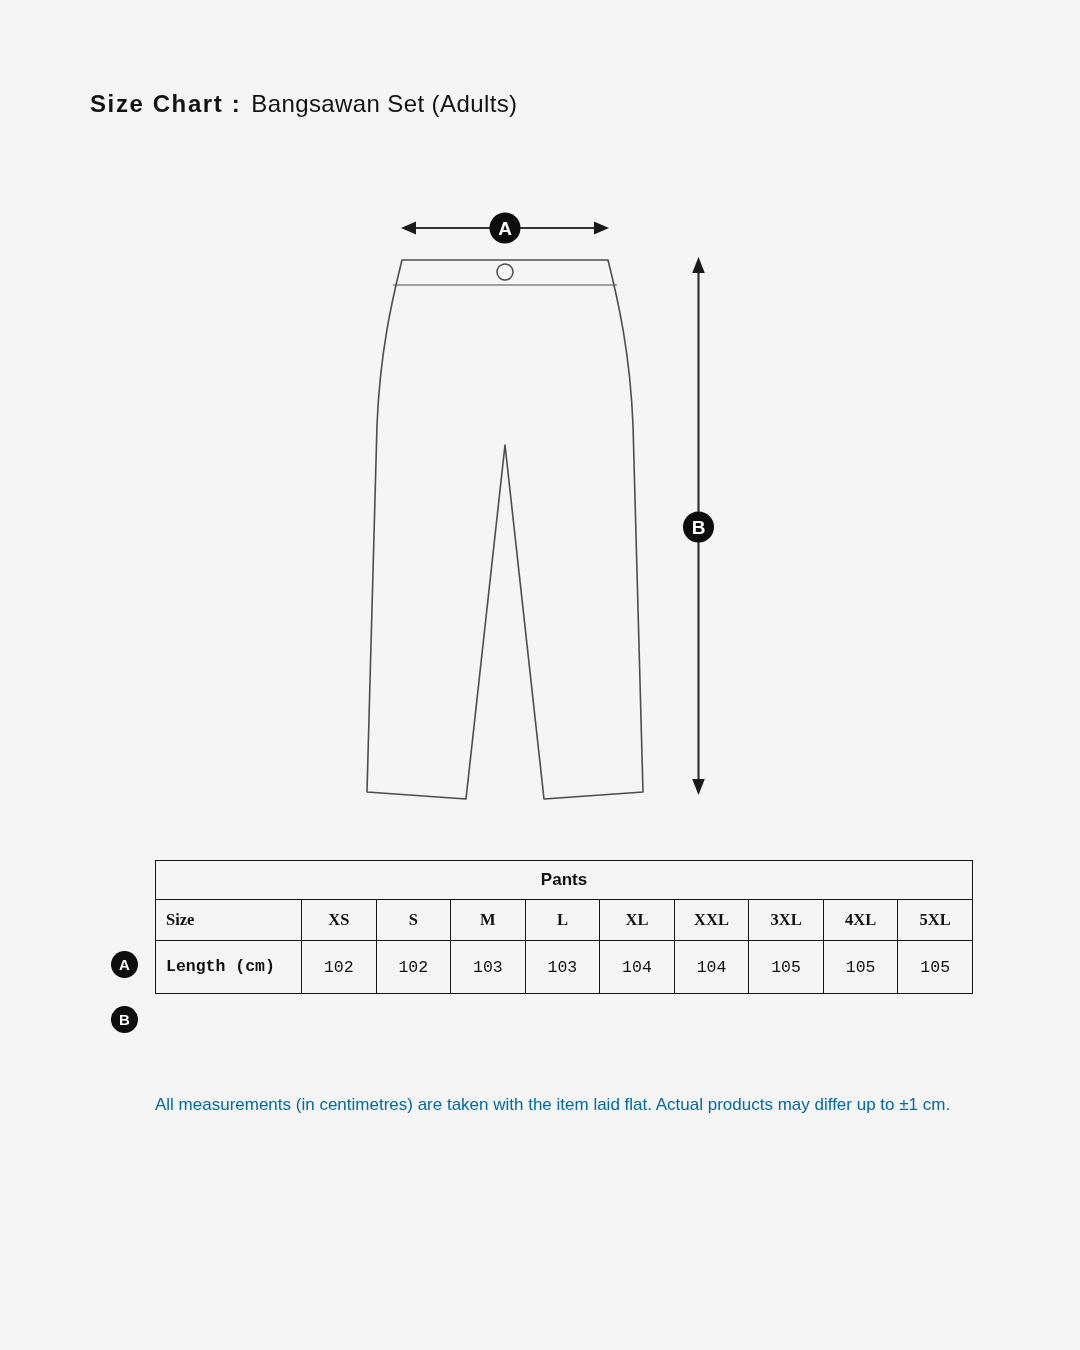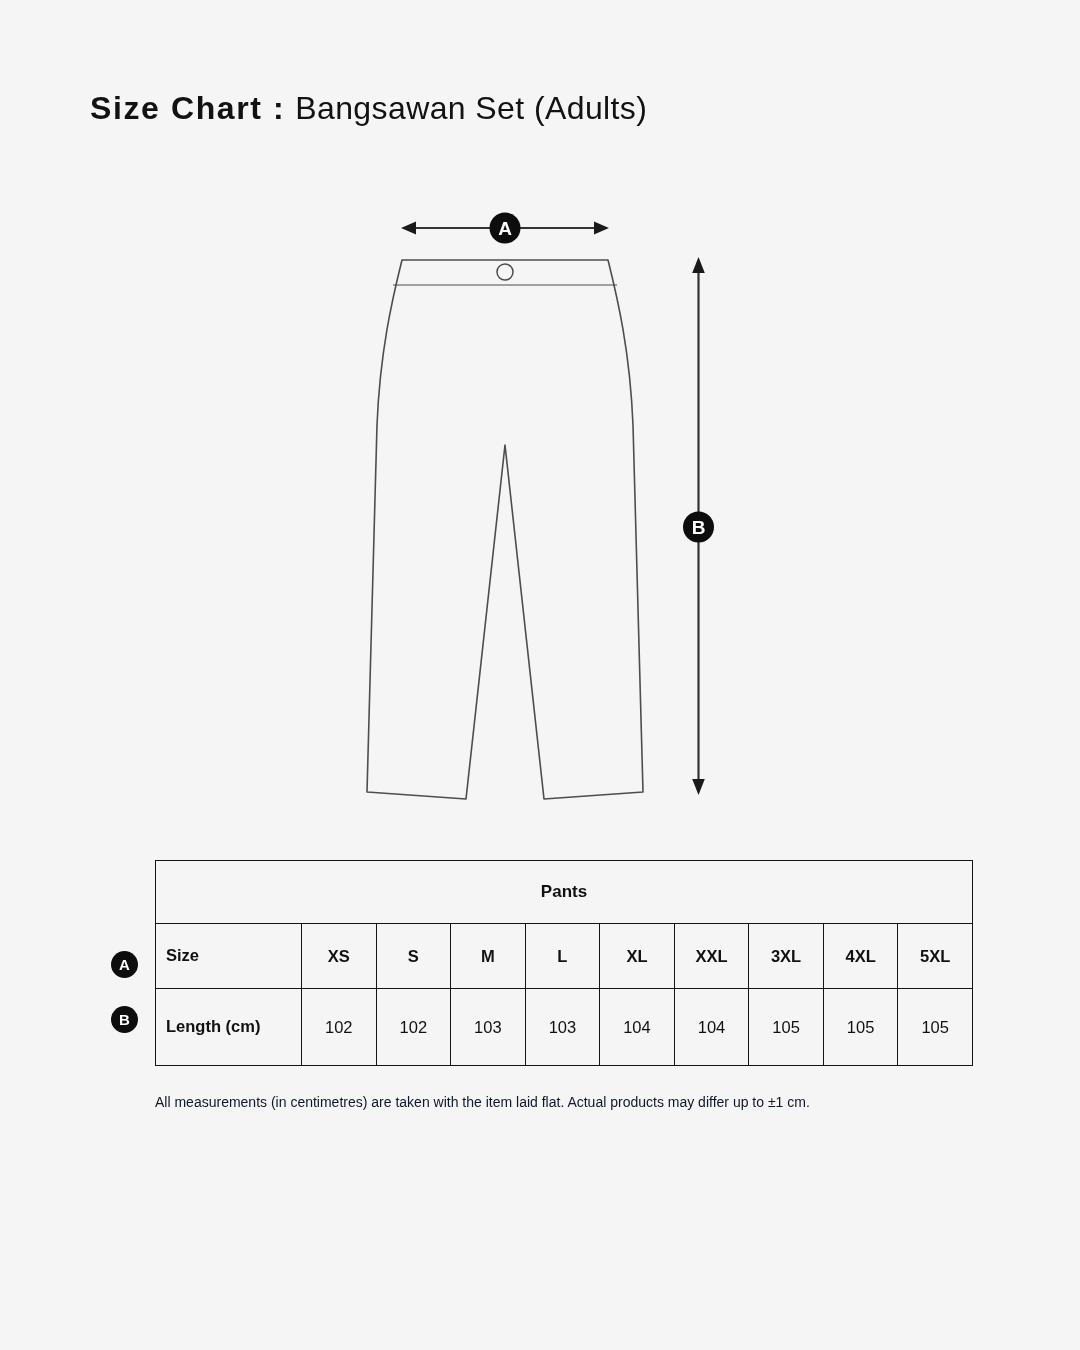--- a/index.html
+++ b/index.html
@@ -14,21 +14,21 @@
     font-family: "Liberation Sans", sans-serif;
     color: #141414;
     overflow: hidden;
   }
 
   
   .page-title {
     position: absolute;
     left: 90px;
     top: 90px;
-    font-size: 32px;
+    font-size: 24px;
     white-space: nowrap;
     color: #121212;
   }
   .page-title .t-bold {
     font-weight: 700;
     letter-spacing: 1.6px;
   }
   .page-title .t-reg {
     font-weight: 400;
     letter-spacing: 0.4px;
@@ -52,34 +52,35 @@
     width: 818px;
     border-collapse: collapse;
     table-layout: fixed;
     color: #111;
   }
   .size-table th, .size-table td {
     border: 1.5px solid #141414;
     text-align: center;
     vertical-align: middle;
     font-size: 16.5px;
-    padding: 14px 4px;
+    padding: 2px 4px;
     background: transparent;
   }
   .size-table .group-row th {
     height: 34px;
     font-size: 17px;
     font-weight: 700;
   }
   .size-table .colhead-row th {
     height: 36px;
     font-weight: 700;
+    font-family: Liberation Serif, serif;
   }
   .size-table .row-waist th, .size-table .row-waist td { height: 52px; }
-  .size-table .row-length th, .size-table .row-length td { height: 48px; }
+  .size-table .row-length th, .size-table .row-length td { height: 48px; font-family: Liberation Mono, monospace; }
   .size-table th.rowlabel {
     text-align: left;
     padding-left: 10px;
     font-weight: 700;
     line-height: 1.2;
   }
   .size-table col.c-label { width: 146px; }
 
   
   .row-badge {
@@ -98,22 +99,22 @@
   }
   .row-badge.badge-a { left: 111px; top: 951px; }
   .row-badge.badge-b { left: 111px; top: 1006px; }
 
   
   .footnotes {
     position: absolute;
     left: 155px;
     top: 1094px;
     width: 860px;
-    font-size: 14px;
-    color: #0f172a;
+    font-size: 17px;
+    color: #0369a1;
   }
   .footnotes p {
     margin: 0 0 22px 0;
     line-height: 1.25;
   }
 </style>
 </head>
 <body>
 
 <div class="page-title">

